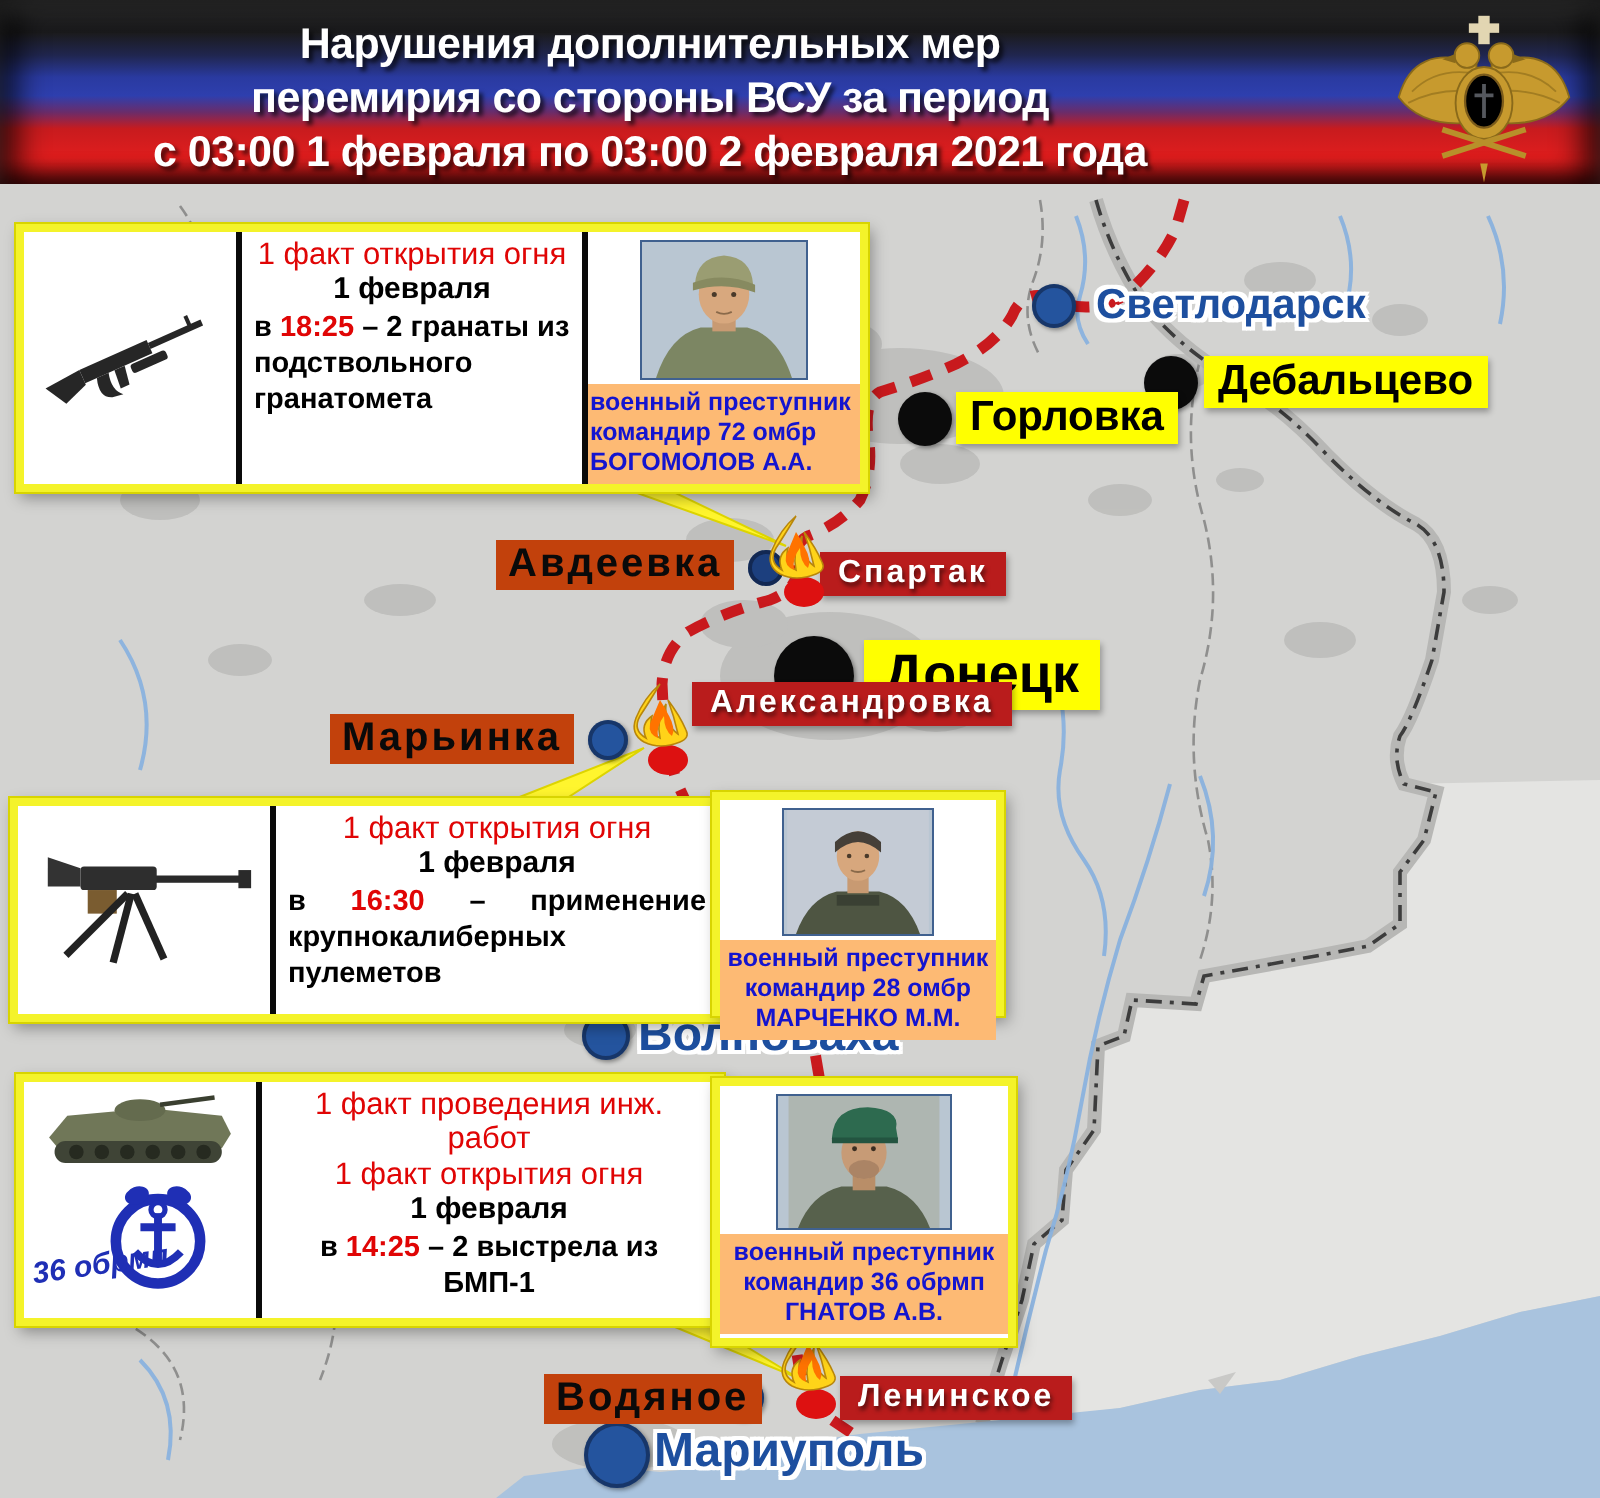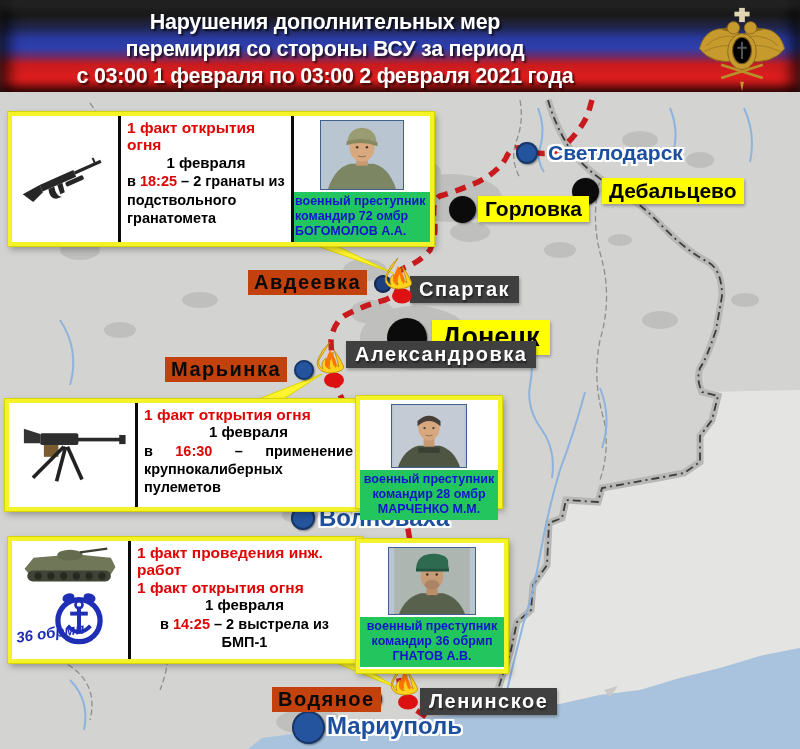--- a/index.html
+++ b/index.html
@@ -18,40 +18,40 @@
   .dot{position:absolute;border-radius:50%;z-index:2;}
   .dot.blue{background:#24549e;box-shadow:inset 0 0 0 2px rgba(8,18,40,.45),1px 1px 2px rgba(0,0,0,.4);}
   .dot.navy{background:#1c3f7e;box-shadow:inset 0 0 0 2px rgba(8,18,40,.5);}
   .dot.black{background:#0b0b0b;box-shadow:1px 1px 2px rgba(0,0,0,.4);}
   .lbl{position:absolute;font-weight:700;white-space:nowrap;z-index:2;line-height:1.15;}
   .bluetext{color:#1d4f9f;font-size:21px;
     text-shadow:-2px -2px 0 #fff,2px -2px 0 #fff,-2px 2px 0 #fff,2px 2px 0 #fff,0 2px 0 #fff,0 -2px 0 #fff,2px 0 0 #fff,-2px 0 0 #fff;}
   .big{font-size:24px;}
   .yellowbg{background:#ffff00;color:#000;padding:1px 7px;font-size:21px;box-shadow:1px 2px 3px rgba(0,0,0,.3);}
   .donetsk{font-size:27px;padding:2px 10px;}
-  .redbg{background:#404040;color:#fff;padding:2px 9px;font-size:20px;letter-spacing:1.5px;
+  .redbg{background:#b91c1c;color:#fff;padding:2px 9px;font-size:16px;letter-spacing:1.5px;
          text-shadow:1px 2px 2px rgba(0,0,0,.55);box-shadow:1px 2px 3px rgba(0,0,0,.3);}
   .lbluebg{background:#c2410c;color:#0a0a0a;padding:1px 6px;font-size:20px;letter-spacing:1.5px;}
   .fire{position:absolute;z-index:3;}
   
   .ibox{position:absolute;background:#fff;border:4px solid #f4f32a;display:flex;z-index:4;
         box-shadow:0 0 0 1px #d8d400,2px 3px 7px rgba(0,0,0,.35);}
   .wcell{display:flex;align-items:center;justify-content:center;position:relative;}
   .vdiv{width:3px;background:#0a0a0a;}
   .tcell{flex:1;padding:3px 6px 2px;}
-  .fact{color:#e00505;font-size:15.5px;font-weight:700;text-align:left;line-height:1.12;}
+  .fact{color:#e00505;font-size:15.5px;font-weight:400;text-align:center;line-height:1.12;}
   .idate{color:#000;font-size:15px;font-weight:700;text-align:center;line-height:1.25;}
   .idetail{color:#000;font-size:14.5px;font-weight:700;line-height:1.25;}
   .ctr{text-align:center;}
   .just{text-align:justify;text-align-last:justify;}
   .t{color:#e00505;}
   .photo-panel{position:absolute;background:#fff;border:4px solid #f4f32a;text-align:center;z-index:4;
         box-shadow:0 0 0 1px #d8d400,2px 3px 7px rgba(0,0,0,.35);}
   .portrait{display:block;margin:4px auto 2px;border:1px solid #40618f;background:#b9c6d2;}
-  .pcap{background:#22c55e;color:#1414cf;font-weight:700;font-size:12.5px;line-height:1.2;padding:2px 1px 3px;}
+  .pcap{background:#fdba74;color:#1414cf;font-weight:700;font-size:12.5px;line-height:1.2;padding:2px 1px 3px;}
   .pcell{width:136px;display:flex;flex-direction:column;justify-content:flex-start;}
   .unit-lbl{position:absolute;left:4px;bottom:18px;color:#1f2fb5;font-weight:700;font-style:italic;
         font-size:15px;transform:rotate(-8deg);z-index:1;}
 </style>
 </head>
 <body>
 
 <div class="stage">
 
   <svg width="800" height="749" viewBox="0 0 800 749" style="position:absolute;left:0;top:0;z-index:0">

